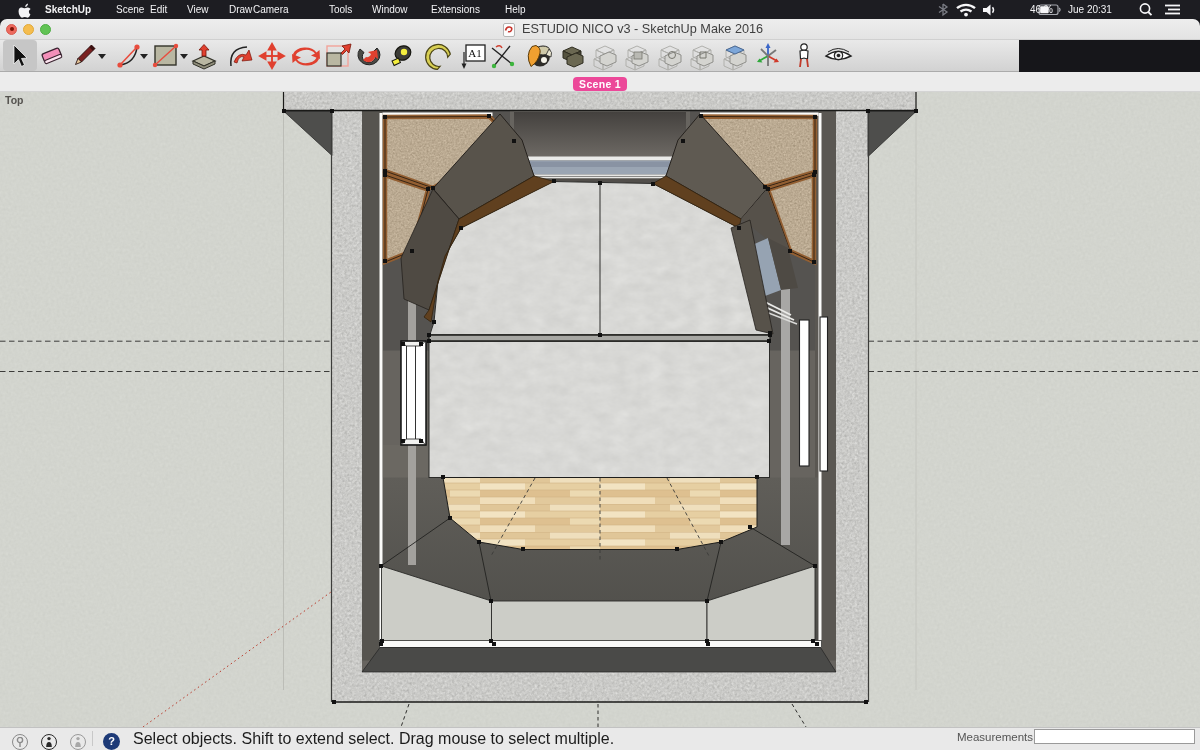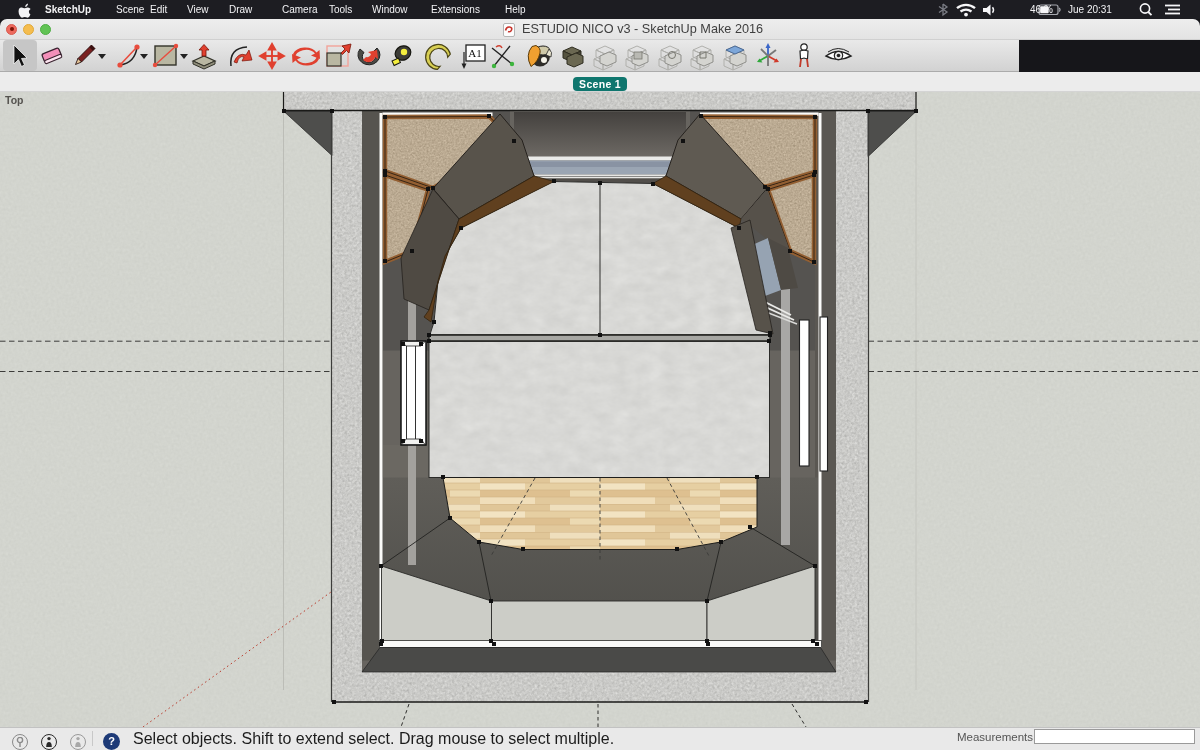--- a/index.html
+++ b/index.html
@@ -3,40 +3,40 @@
 <style>
 html,body{margin:0;padding:0;width:1200px;height:750px;overflow:hidden;background:#16161a;font-family:"Liberation Sans",sans-serif;-webkit-font-smoothing:antialiased;}
 #menubar{position:absolute;left:0;top:0;width:1200px;height:19px;background:#1d1d22;color:#f3f3f5;font-size:10px;}
 #menubar .l{position:absolute;top:0;height:19px;line-height:19px;white-space:nowrap;}
 #menubar .b{font-weight:bold;}
 #titlebar{position:absolute;left:0;top:19px;width:1200px;height:21px;background:linear-gradient(#ededed,#e3e3e3);border-radius:7px 7px 0 0;border-bottom:1px solid #d0d0d0;box-sizing:border-box;}
 .tl{position:absolute;top:23.5px;width:11px;height:11px;border-radius:50%;}
 #ttl{position:absolute;top:19px;left:0;width:1200px;height:21px;line-height:21px;font-size:12.7px;color:#3f3f3f;padding-left:522px;box-sizing:border-box;}
 #toolbar{position:absolute;left:0;top:40px;width:1019px;height:32px;background:linear-gradient(#e9e9e9,#d2d2d2);border-bottom:1px solid #ababab;box-sizing:border-box;}
 #scenebar{position:absolute;left:0;top:72px;width:1200px;height:20px;background:#ececec;border-bottom:1px solid #d4d4d4;box-sizing:border-box;}
-#scene1{position:absolute;left:573px;top:76.5px;width:54px;height:14.5px;background:#0f766e;border-radius:4px;color:#fff;font-size:10.5px;line-height:15px;text-align:center;font-weight:bold;letter-spacing:0.3px;}
+#scene1{position:absolute;left:573px;top:76.5px;width:54px;height:14.5px;background:#ec4899;border-radius:4px;color:#fff;font-size:10.5px;line-height:15px;text-align:center;font-weight:bold;letter-spacing:0.3px;}
 #canvas{position:absolute;left:0;top:92px;width:1200px;height:635px;}
 #statusbar{position:absolute;left:0;top:727px;width:1200px;height:23px;background:#e9e9e9;border-top:1px solid #c2c2c2;box-sizing:border-box;}
 #stext{position:absolute;left:133px;top:730px;font-size:16px;color:#1c1c1c;}
 #meas{position:absolute;left:957px;top:731px;font-size:11.5px;color:#555;}
 #mbox{position:absolute;left:1034px;top:728.5px;width:161px;height:15px;background:#fff;border:1px solid #9a9a9a;box-sizing:border-box;}
 .sc{position:absolute;top:734px;width:16px;height:16px;border-radius:50%;box-sizing:border-box;}
 #toplbl{position:absolute;left:5px;top:94px;font-size:10.5px;font-weight:bold;color:#55534f;}
 </style></head>
 <body>
 <div id="menubar">
  <svg width="14" height="17" viewBox="0 0 14 17" style="position:absolute;left:17px;top:2px;">
       <path d="M9.5,2.6 q1.2,-1.3 1.1,-2.6 q-1.3,0.2 -2.2,1.2 q-0.9,1 -0.8,2.4 q1.2,0 1.9,-1 Z M11.4,8.9 q0,-2.2 1.9,-3.2 q-1.1,-1.5 -2.9,-1.6 q-1.2,-0.1 -2.4,0.6 q-0.7,0.4 -1.1,0.4 q-0.5,0 -1.3,-0.4 q-1,-0.5 -1.9,-0.4 q-3.1,0.3 -3.1,4.1 q0,2.3 1.3,4.5 q1.2,2.1 2.4,2.1 q0.6,0 1.5,-0.5 q0.8,-0.4 1.3,-0.4 q0.6,0 1.4,0.4 q0.9,0.5 1.5,0.5 q1.7,0 3.1,-3.5 q-1.7,-1 -1.7,-3.1 Z" fill="#f3f3f5" transform="translate(1,1.5) scale(0.95)"></path>
     </svg>
  <span class="l b" style="left:45px;">SketchUp</span>
  <span class="l" style="left:116px;">Scene</span>
  <span class="l" style="left:150px;">Edit</span>
  <span class="l" style="left:187px;">View</span>
  <span class="l" style="left:229px;">Draw</span>
- <span class="l" style="left:282px;text-align:right;">Camera</span>
+ <span class="l" style="left:253px;text-align:right;">Camera</span>
  <span class="l" style="left:329px;">Tools</span>
  <span class="l" style="left:372px;">Window</span>
  <span class="l" style="left:431px;">Extensions</span>
  <span class="l" style="left:505px;">Help</span>
  <span class="l" style="left:930px;top:0;width:270px;height:19px;"><svg width="270" height="19" viewBox="0 0 270 19">
         <path d="M13,4 L13,15 L17,12 L9,6.5 M13,4 L17,7 L9,12.5" stroke="#7b7d85" stroke-width="1.3" fill="none"></path>
         <path d="M27,8.2 A14,14 0 0 1 45,8.2" stroke="#f6f6f8" stroke-width="2.4" fill="none"></path>
         <path d="M30.5,11.6 A9.5,9.5 0 0 1 41.5,11.6" stroke="#f6f6f8" stroke-width="2.4" fill="none"></path>
         <circle cx="36" cy="14.6" r="1.9" fill="#f6f6f8"></circle>
         <polygon points="53,7.5 56.5,7.5 60.5,4 60.5,15 56.5,11.5 53,11.5" fill="#f6f6f8" transform="translate(0,0.5)"></polygon>

